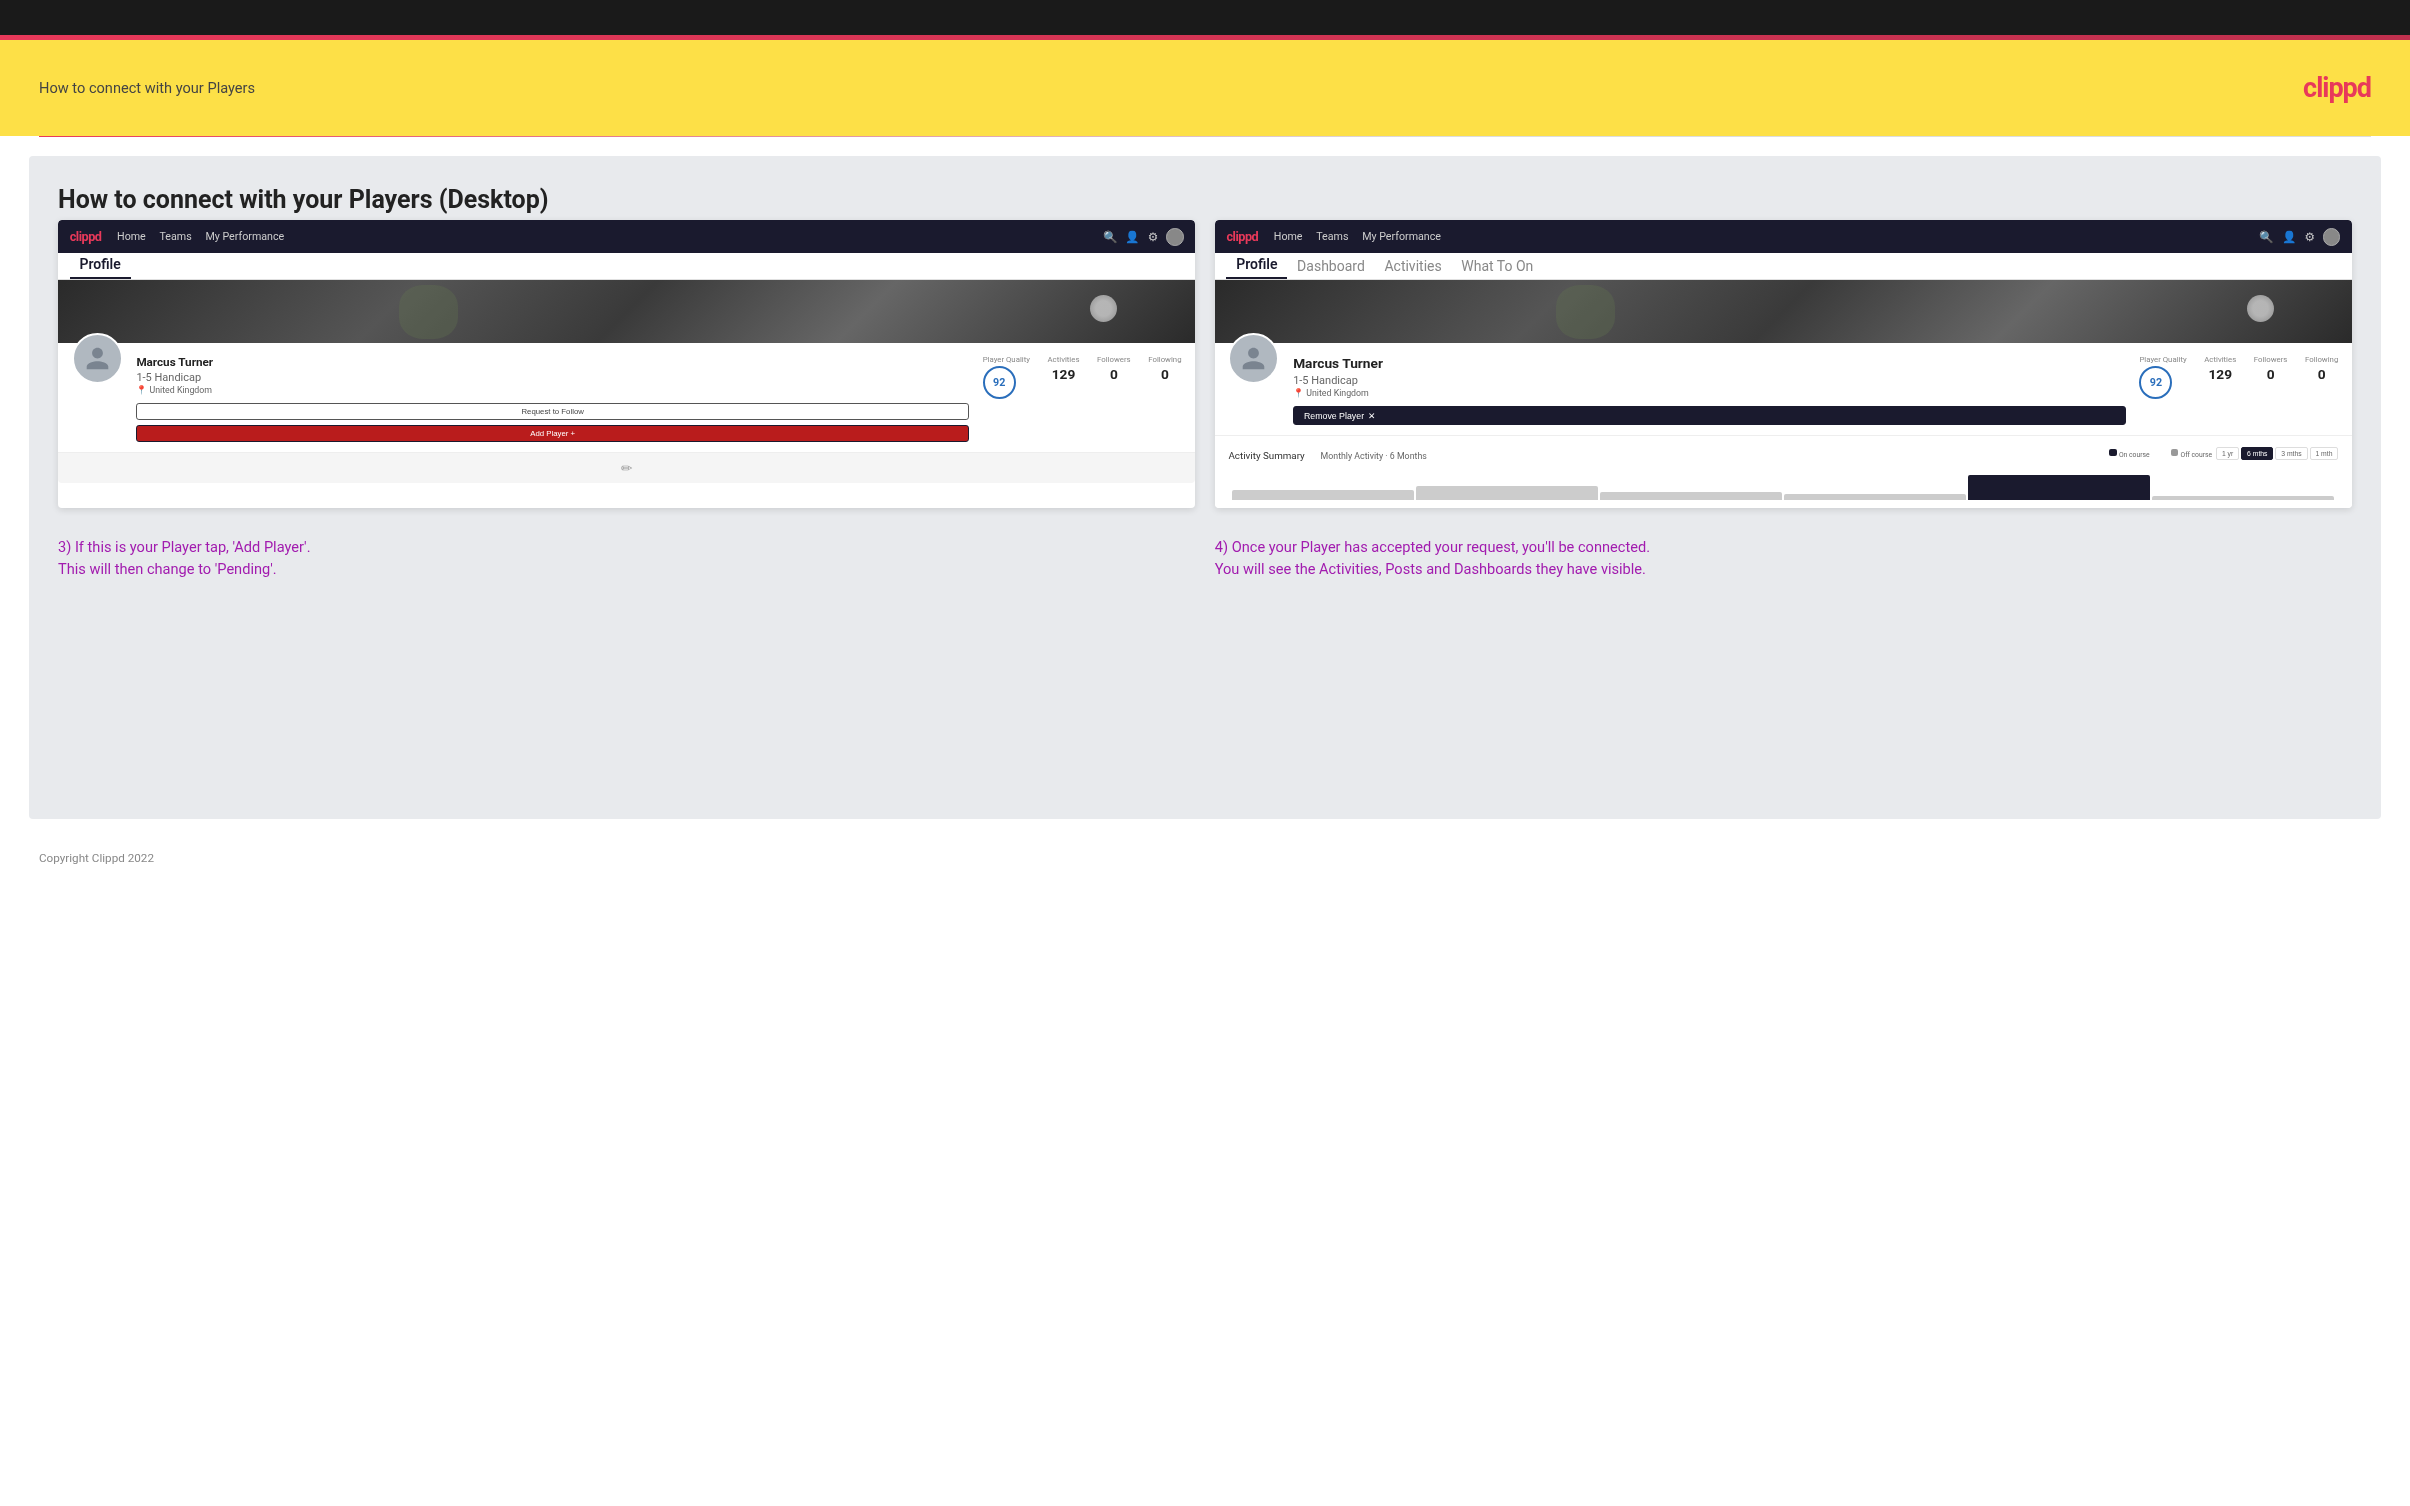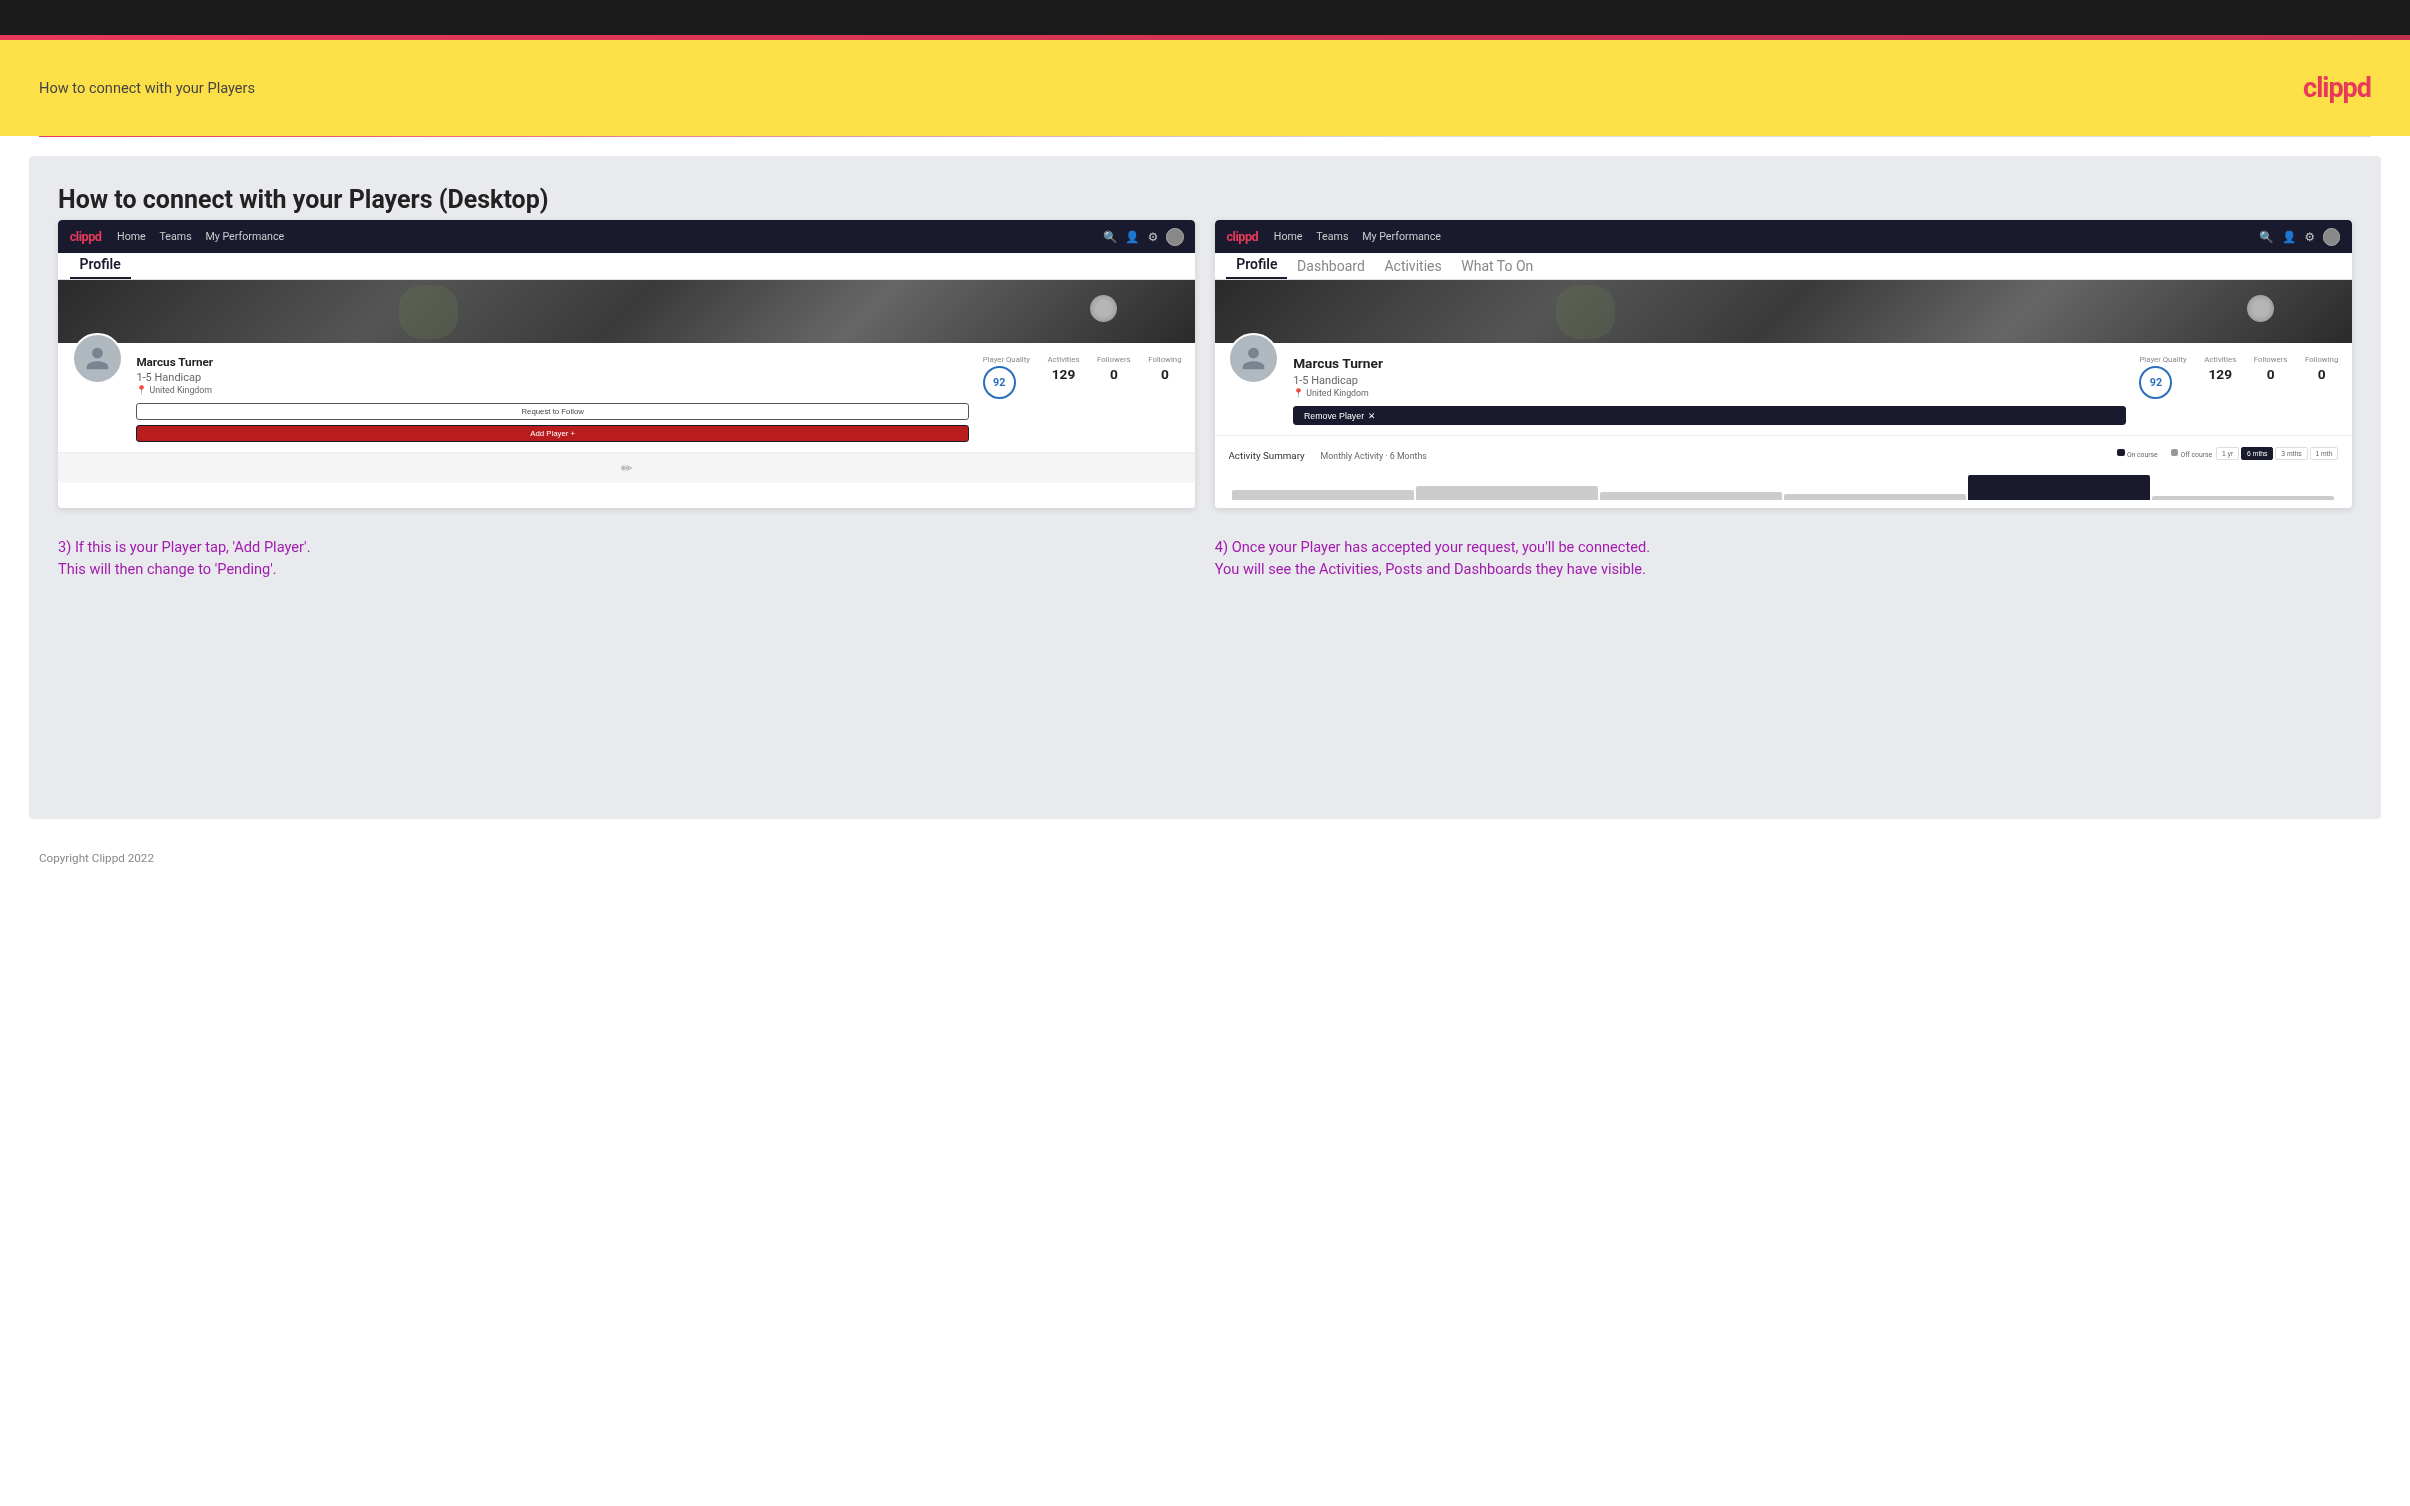--- a/index.html
+++ b/index.html
@@ -361,21 +361,21 @@
     }
 
     .mock-activity-controls {
       display: flex;
       gap: 3.9px;
       align-items: center;
     }
 
     .mock-legend {
       display: flex;
-      gap: 13px;
+      gap: 21px;
       font-size: 6.8px;
       color: #666;
       align-items: flex-start;
     }
 
     .legend-dot {
       width: 7.8px;
       height: 7.8px;
       border-radius: 2px;
       display: inline-block;

